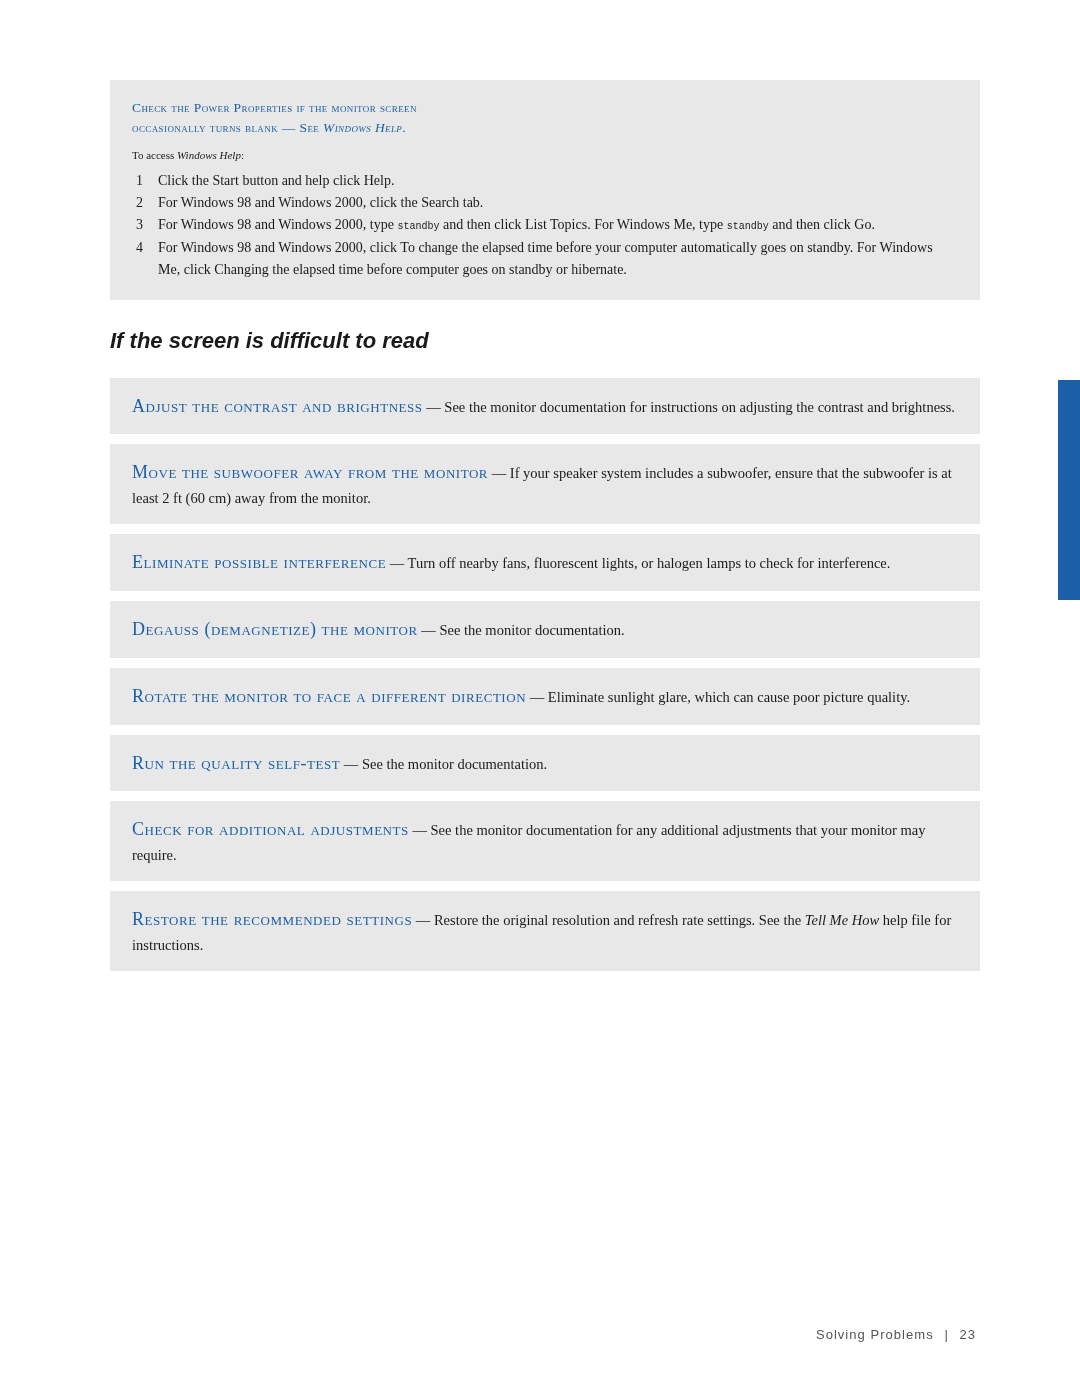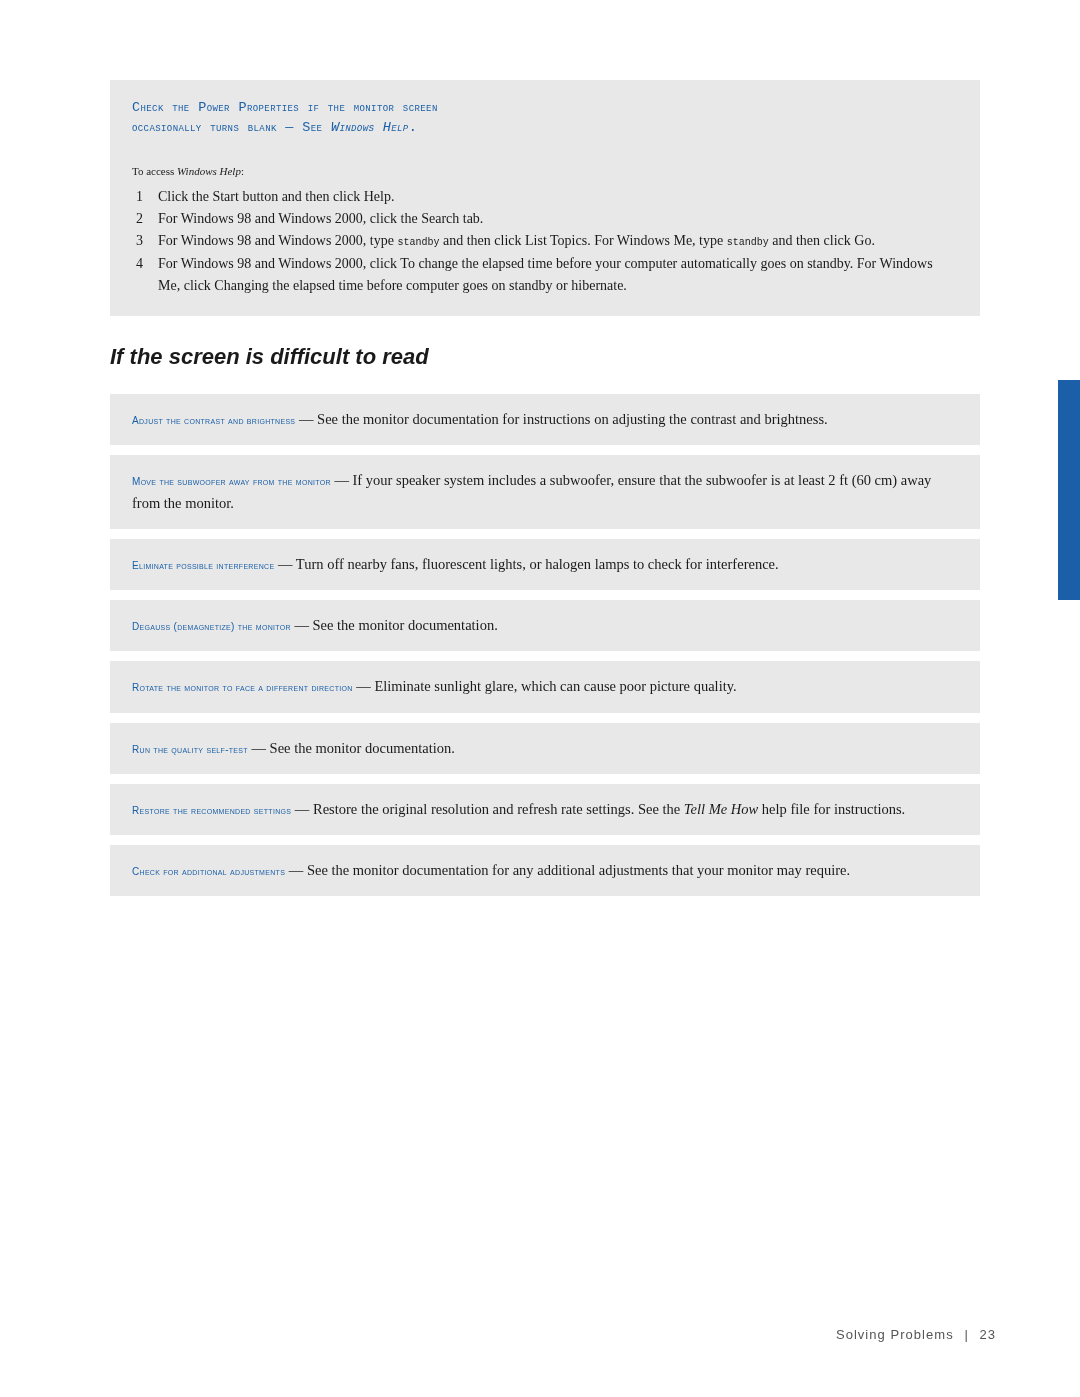--- a/index.html
+++ b/index.html
@@ -34,24 +34,24 @@
     
     .info-box {
       background: #e8e8e8;
       padding: 18px 22px;
       margin-bottom: 28px;
     }
 
     .info-box-heading {
       color: #1a5fa8;
       font-size: 13.5px;
-      font-family: Liberation Mono, monospace;
+      font-family: Liberation Serif, serif;
       font-variant: small-caps;
       letter-spacing: 0.03em;
-      margin-bottom: 24px;
+      margin-bottom: 8px;
       line-height: 1.5;
     }
 
     .info-box-body {
       font-size: 11px;
       line-height: 1.55;
       margin-bottom: 6px;
     }
 
     .info-box-body em {
@@ -96,39 +96,39 @@
     .content-row {
       background: #e8e8e8;
       padding: 14px 22px;
       margin-bottom: 10px;
       line-height: 1.6;
       font-size: 14.5px;
     }
 
     .content-row .row-heading {
       color: #1a5fa8;
-      font-family: Liberation Sans, sans-serif;
+      font-family: Liberation Serif, serif;
       font-variant: small-caps;
-      font-size: 10px;
+      font-size: 18px;
       letter-spacing: 0.03em;
     }
 
     .content-row .row-heading-dash {
       color: #1a1a1a;
     }
 
     .content-row em {
       font-style: italic;
     }
 
     
     .page-footer {
       position: absolute;
       bottom: 55px;
-      right: 84px;
+      right: 104px;
       font-family: Arial, sans-serif;
       font-size: 13px;
       color: #555;
       letter-spacing: 0.08em;
     }
 
     .page-footer .separator {
       margin: 0 6px;
     }
   </style>
@@ -144,21 +144,21 @@
       <span>Check the Power Properties if the monitor screen</span><br>
       <span>occasionally turns blank</span>
       <span>— See </span><em>Windows Help</em>.
     </div>
     <div class="info-box-body">
       <span>To access </span><em>Windows Help</em><span>:</span>
     </div>
     <ol class="info-box-steps">
       <li>
         <span class="step-num">1</span>
-        <span>Click the Start button and then click Help.</span>
+        <span>Click the Start button and help click Help.</span>
       </li>
       <li>
         <span class="step-num">2</span>
         <span>For Windows 98 and Windows 2000, click the Search tab.</span>
       </li>
       <li>
         <span class="step-num">3</span>
         <span>For Windows 98 and Windows 2000, type </span><span class="step-code">standby</span><span> and then click List Topics. For Windows Me, type </span><span class="step-code">standby</span><span> and then click Go.</span>
       </li>
       <li>
@@ -188,25 +188,25 @@
 
   <div class="content-row">
     <span class="row-heading">Rotate the monitor to face a different direction</span><span class="row-heading-dash"> —</span><span> Eliminate sunlight glare, which can cause poor picture quality.</span>
   </div>
 
   <div class="content-row">
     <span class="row-heading">Run the quality self-test</span><span class="row-heading-dash"> —</span><span> See the monitor documentation.</span>
   </div>
 
   <div class="content-row">
+    <span class="row-heading">Check for additional adjustments</span><span class="row-heading-dash"> —</span><span> See the monitor documentation for any additional adjustments that your monitor may require.</span>
+  </div>
+
+  <div class="content-row">
     <span class="row-heading">Restore the recommended settings</span><span class="row-heading-dash"> —</span><span> Restore the original resolution and refresh rate settings. See the </span><em>Tell Me How</em><span> help file for instructions.</span>
-  </div>
-
-  <div class="content-row">
-    <span class="row-heading">Check for additional adjustments</span><span class="row-heading-dash"> —</span><span> See the monitor documentation for any additional adjustments that your monitor may require.</span>
   </div>
 
   <div class="page-footer">
     <span>Solving Problems</span>
     <span class="separator">|</span>
     <span>23</span>
   </div>
 
 </div>
 

